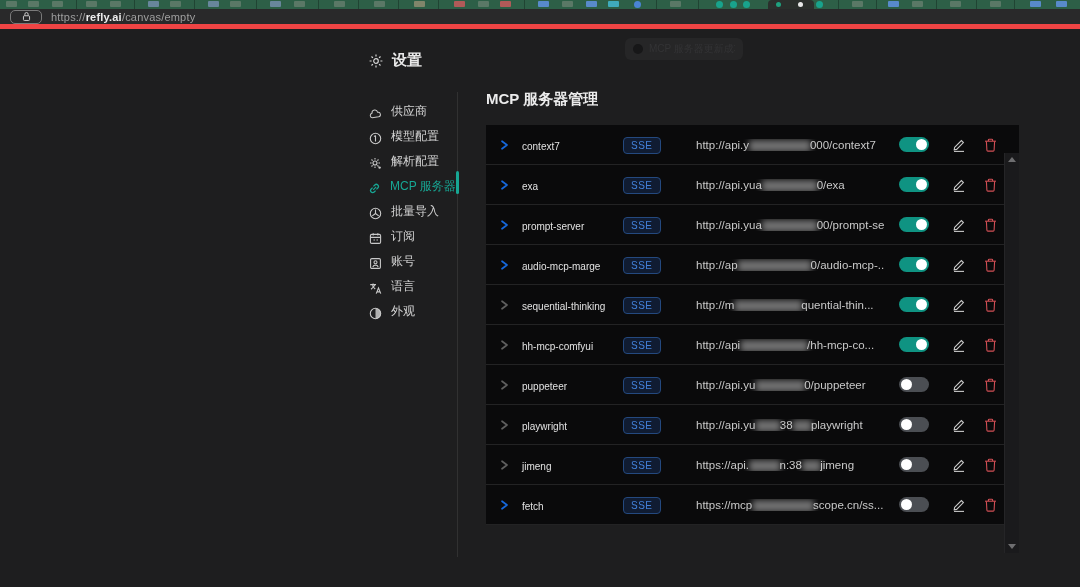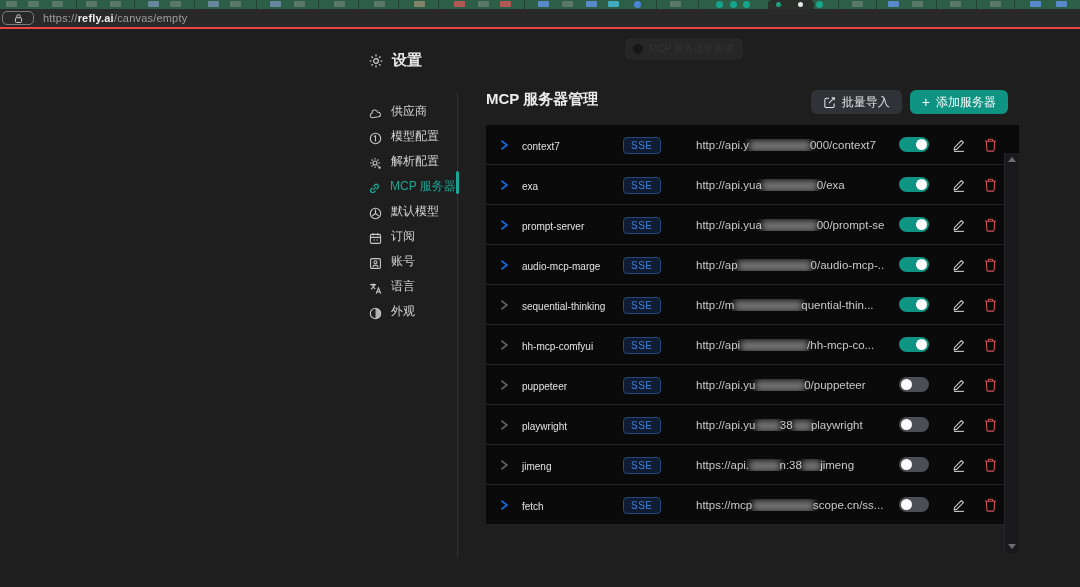--- a/index.html
+++ b/index.html
@@ -13,21 +13,21 @@
   .topbar { position:absolute; top:0; left:0; width:1080px; height:9px; background:#2d5f47; }
   .topbar .chip { position:absolute; top:1px; width:11px; height:6px; border-radius:1px; opacity:.9; }
   .topbar .dot  { position:absolute; top:1px; width:7px; height:7px; border-radius:50%; }
   .topbar .sep  { position:absolute; top:0; width:1px; height:9px; background:rgba(0,0,0,.28); }
   .topbar .tab  { position:absolute; top:0; width:46px; height:9px; background:#2b2f2c; border-radius:4px 4px 0 0; }
   .topbar .tab i{ position:absolute; top:2px; left:30px; width:5px; height:5px; border-radius:50%; background:#e8e8e8; }
   .topbar .tab b{ position:absolute; top:2px; left:8px; width:5px; height:5px; border-radius:50%; background:#1fa07e; }
 
   
   .urlbar { position:absolute; top:9px; left:0; width:1080px; height:20px; background:#29292a;
-            display:flex; align-items:center; padding:0 2px; border-bottom:2px solid #ef4444; }
+            display:flex; align-items:center; padding:0 10px; border-bottom:5px solid #ef4444; }
   .lock-chip { width:32px; height:14px; border:1px solid #7a7a7a; border-radius:5px;
                display:flex; align-items:center; justify-content:center; margin-right:9px; color:#c9c9c9; }
   .url-text { font-size:11px; color:#9f9f9f; letter-spacing:.2px; }
   .url-text .host { color:#ededed; font-weight:bold; }
 
   
   .toast { position:absolute; left:625px; top:38px; width:118px; height:22px; background:#262627;
            border-radius:6px; display:flex; align-items:center; gap:6px; padding:0 8px; }
   .toast-dot { width:10px; height:10px; border-radius:50%; background:#171718; flex:none; }
   .toast-text { font-size:10px; color:#333335; white-space:nowrap; overflow:hidden; }
@@ -221,21 +221,21 @@
         </span>
         <span class="lbl">MCP 服务器</span>
       </div>
       <div class="side-item">
         <span class="si">
           <svg width="13" height="13" viewBox="0 0 13 13" fill="none" stroke="currentColor" stroke-width="1.1">
             <circle cx="6.5" cy="6.5" r="5.2"></circle>
             <path d="M6.5 6.5 L6.5 2.6 M6.5 6.5 L3.3 8.9 M6.5 6.5 L9.7 8.9"></path>
           </svg>
         </span>
-        <span class="lbl">默认模型</span>
+        <span class="lbl">批量导入</span>
       </div>
       <div class="side-item">
         <span class="si">
           <svg width="13" height="13" viewBox="0 0 13 13" fill="none" stroke="currentColor" stroke-width="1.1">
             <rect x="1.4" y="2.4" width="10.2" height="9" rx="1.4"></rect>
             <path d="M1.4 5.4 H11.6 M4.2 1.2 v2.4 M8.8 1.2 v2.4 M4.5 8 h1.4 M7.5 8 h1.4"></path>
           </svg>
         </span>
         <span class="lbl">订阅</span>
       </div>
@@ -267,35 +267,20 @@
         </span>
         <span class="lbl">外观</span>
       </div>
     </div>
   <div class="v-divider"></div>
   <div class="active-bar" id="activeBar" style="top: 171px;"></div>
 
   <div class="main">
     <div class="main-head">
       <h2>MCP 服务器管理</h2>
-      <div class="head-btns">
-        <button class="btn secondary">
-          <span class="bi">
-            <svg width="13" height="13" viewBox="0 0 14 14" fill="none" stroke="#e6e6e6" stroke-width="1.1">
-              <path d="M12 8 v3 a1.5 1.5 0 0 1 -1.5 1.5 h-7 A1.5 1.5 0 0 1 2 11 V4 a1.5 1.5 0 0 1 1.5 -1.5 H6.5"></path>
-              <path d="M6.4 7.6 L12 2 M9.3 1.8 H12.2 V4.7"></path>
-            </svg>
-          </span>
-          <span>批量导入</span>
-        </button>
-        <button class="btn primary">
-          <span class="plus">+</span>
-          <span>添加服务器</span>
-        </button>
-      </div>
     </div>
 
     <div class="table">
       <div class="tbody" id="tbody">
           <div class="tr">
             <div class="td-expand">
               <span class="chev">
                 <svg width="12" height="12" viewBox="0 0 12 12" fill="none" stroke="#1668dc" stroke-width="1.7" stroke-linecap="round" stroke-linejoin="round">
                   <path d="M4 2.2 L9 6 L4 9.8"></path>
                 </svg>

